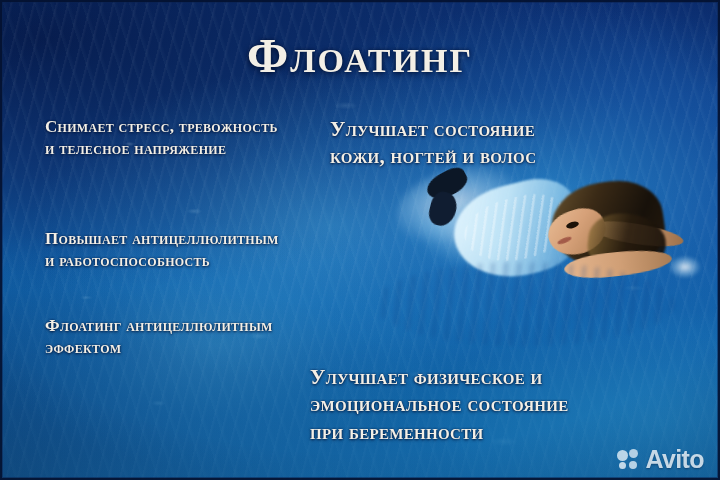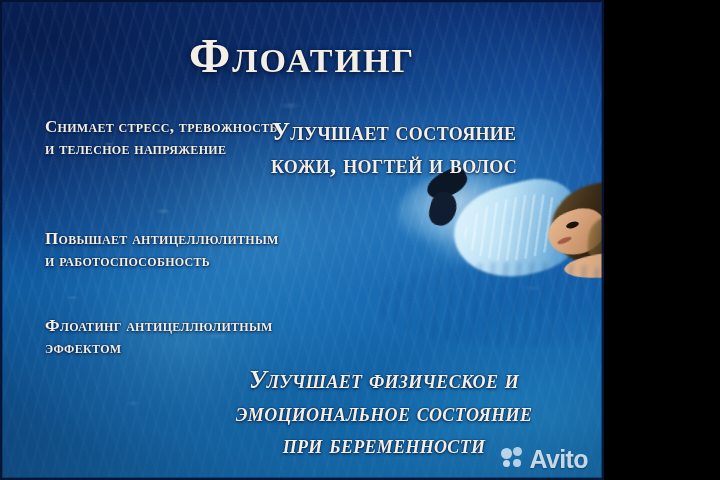--- a/index.html
+++ b/index.html
@@ -1,19 +1,19 @@
 <!DOCTYPE html>
 <html><head>
 <meta charset="utf-8">
 <style>
   html,body{margin:0;padding:0;background:#000;}
   body{width:720px;height:480px;overflow:hidden;font-family:"Liberation Serif",serif;}
 
   #poster{
-    position:relative;width:604px;height:480px;overflow:hidden;
+    position:relative;width:720px;height:480px;overflow:hidden;
     background:#10408c;
   }
 
   
   .layer{position:absolute;inset:0;}
 
   .water-base{
     background:
       linear-gradient(185deg,#0c2f74 0%, #11438f 18%, #14519e 40%, #1060a8 62%, #0d5b9c 80%, #0b4d8e 100%);
   }
@@ -151,32 +151,32 @@
     font-variant:small-caps;font-weight:700;letter-spacing:.3px;
     text-shadow:0 1px 3px rgba(2,18,50,.85), 0 0 2px rgba(4,22,58,.7);
     line-height:1.30;white-space:pre-line;
   }
   #title{
     left:0;right:0;top:32px;text-align:center;font-size:48px;
     letter-spacing:2px;line-height:1;
     text-shadow:0 2px 6px rgba(2,16,48,.9), 0 0 3px rgba(3,20,56,.8);
   }
   .b-left{text-align:left;font-size:17px;}
-  .b-right{text-align:center;font-size:25px;}
+  .b-right{text-align:left;font-size:21px;}
 
   #b1{left:45px;top:116px;width:380px;}
   #b2{right:30px;top:116px;width:360px;}
   #b3{left:45px;top:228px;width:380px;}
   #b4{left:45px;top:315px;width:380px;}
-  #b5{right:30px;top:364px;width:380px;font-style:italic;}
+  #b5{right:30px;top:364px;width:380px;}
   #b6{left:45px;top:417px;width:380px;}
 
   
   #avito{
-    position:absolute;right:16px;bottom:8px;display:flex;align-items:flex-start;gap:5px;
+    position:absolute;right:16px;bottom:8px;display:flex;align-items:flex-end;gap:5px;
     opacity:.92;
   }
   #avito-mark{position:relative;width:23px;height:23px;}
   #avito-mark i{position:absolute;border-radius:50%;background:rgba(238,246,252,.82);display:block;}
   .dot-a{width:11px;height:11px;left:0;top:1px;}
   .dot-b{width:9px;height:9px;left:12px;top:0;background:rgba(238,246,252,.78)!important;}
   .dot-c{width:7px;height:7px;left:2px;top:13px;background:rgba(238,246,252,.86)!important;}
   .dot-d{width:8px;height:8px;left:12px;top:12px;background:rgba(238,246,252,.80)!important;}
   #avito-text{
     font-family:"Liberation Sans","DejaVu Sans",sans-serif;

